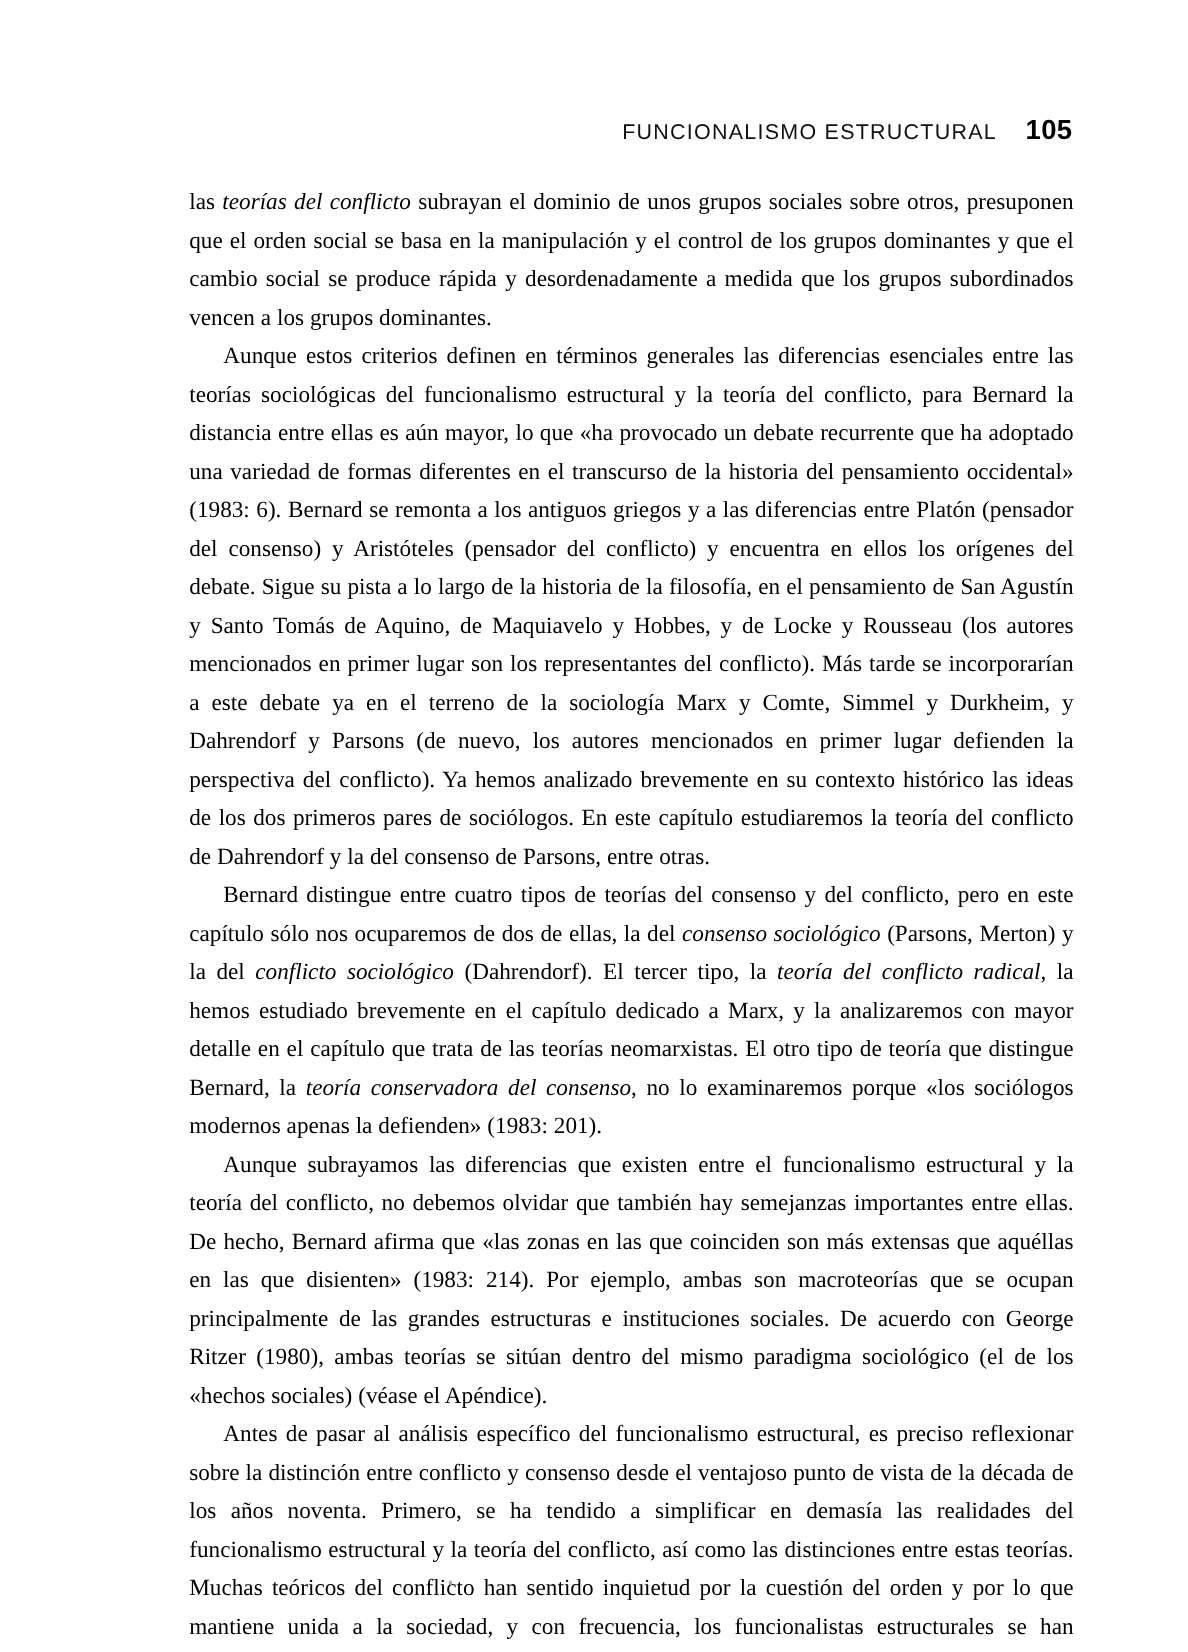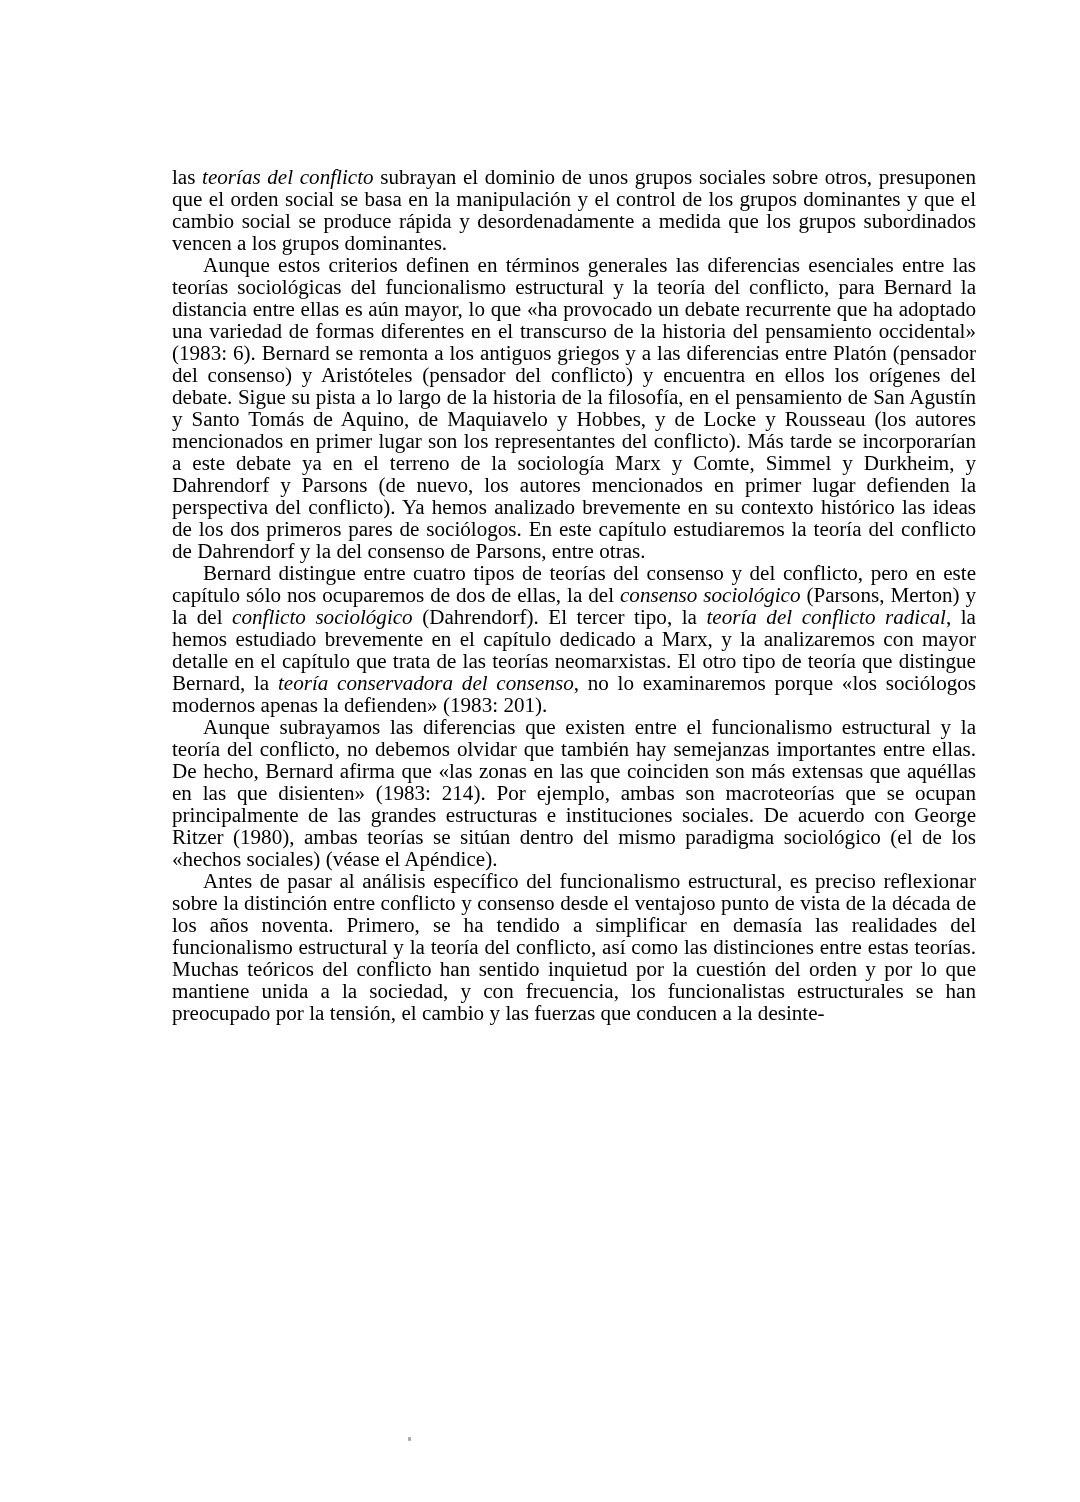--- a/index.html
+++ b/index.html
@@ -55,21 +55,21 @@
   .textblock {
     position: absolute;
     left: 172px;
     top: 166px;
     width: 804px;
   }
 
   .para {
     margin: 0;
     font-size: 21.1px;
-    line-height: 22px;
+    line-height: 35px;
     text-align: justify;
     text-justify: inter-word;
     hyphens: none;
     word-spacing: 0.1px;
   }
   .para.indent {
     text-indent: 31px;
     font-family: Liberation Serif, serif;
   }
   .para i, .para .it {
@@ -86,20 +86,24 @@
     background: #9a9a9a;
     border-radius: 1px;
     opacity: 0.85;
   }
 </style>
 </head>
 <body>
 
 <div class="page">
 
+  <div class="running-head">
+    <span class="rh-title">FUNCIONALISMO ESTRUCTURAL</span>
+    <span class="rh-folio">105</span>
+  </div>
 
   <div class="textblock">
     <p class="para"><span>las </span><span class="it">teorías del conflicto</span><span> subrayan el dominio de unos grupos sociales sobre otros, presuponen que el orden social se basa en la manipulación y el control de los grupos dominantes y que el cambio social se produce rápida y desordenadamente a medida que los grupos subordinados vencen a los grupos dominantes.</span></p>
     <p class="para indent"><span>Aunque estos criterios definen en términos generales las diferencias esenciales entre las teorías sociológicas del funcionalismo estructural y la teoría del conflicto, para Bernard la distancia entre ellas es aún mayor, lo que «ha provocado un debate recurrente que ha adoptado una variedad de formas diferentes en el transcurso de la historia del pensamiento occidental» (1983: 6). Bernard se remonta a los antiguos griegos y a las diferencias entre Platón (pensador del consenso) y Aristóteles (pensador del conflicto) y encuentra en ellos los orígenes del debate. Sigue su pista a lo largo de la historia de la filosofía, en el pensamiento de San Agustín y Santo Tomás de Aquino, de Maquiavelo y Hobbes, y de Locke y Rousseau (los autores mencionados en primer lugar son los representantes del conflicto). Más tarde se incorporarían a este debate ya en el terreno de la sociología Marx y Comte, Simmel y Durkheim, y Dahrendorf y Parsons (de nuevo, los autores mencionados en primer lugar defienden la perspectiva del conflicto). Ya hemos analizado brevemente en su contexto histórico las ideas de los dos primeros pares de sociólogos. En este capítulo estudiaremos la teoría del conflicto de Dahrendorf y la del consenso de Parsons, entre otras.</span></p>
     <p class="para indent"><span>Bernard distingue entre cuatro tipos de teorías del consenso y del conflicto, pero en este capítulo sólo nos ocuparemos de dos de ellas, la del </span><span class="it">consenso sociológico</span><span> (Parsons, Merton) y la del </span><span class="it">conflicto sociológico</span><span> (Dahrendorf). El tercer tipo, la </span><span class="it">teoría del conflicto radical</span><span>, la hemos estudiado brevemente en el capítulo dedicado a Marx, y la analizaremos con mayor detalle en el capítulo que trata de las teorías neomarxistas. El otro tipo de teoría que distingue Bernard, la </span><span class="it">teoría conservadora del consenso</span><span>, no lo examinaremos porque «los sociólogos modernos apenas la defienden» (1983: 201).</span></p>
     <p class="para indent"><span>Aunque subrayamos las diferencias que existen entre el funcionalismo estructural y la teoría del conflicto, no debemos olvidar que también hay semejanzas importantes entre ellas. De hecho, Bernard afirma que «las zonas en las que coinciden son más extensas que aquéllas en las que disienten» (1983: 214). Por ejemplo, ambas son macroteorías que se ocupan principalmente de las grandes estructuras e instituciones sociales. De acuerdo con George Ritzer (1980), ambas teorías se sitúan dentro del mismo paradigma sociológico (el de los «hechos sociales) (véase el Apéndice).</span></p>
     <p class="para indent"><span>Antes de pasar al análisis específico del funcionalismo estructural, es preciso reflexionar sobre la distinción entre conflicto y consenso desde el ventajoso punto de vista de la década de los años noventa. Primero, se ha tendido a simplificar en demasía las realidades del funcionalismo estructural y la teoría del conflicto, así como las distinciones entre estas teorías. Muchas teóricos del conflicto han sentido inquietud por la cuestión del orden y por lo que mantiene unida a la sociedad, y con frecuencia, los funcionalistas estructurales se han preocupado por la tensión, el cambio y las fuerzas que conducen a la desinte-</span></p>
   </div>
 
   <div class="speck"></div>

